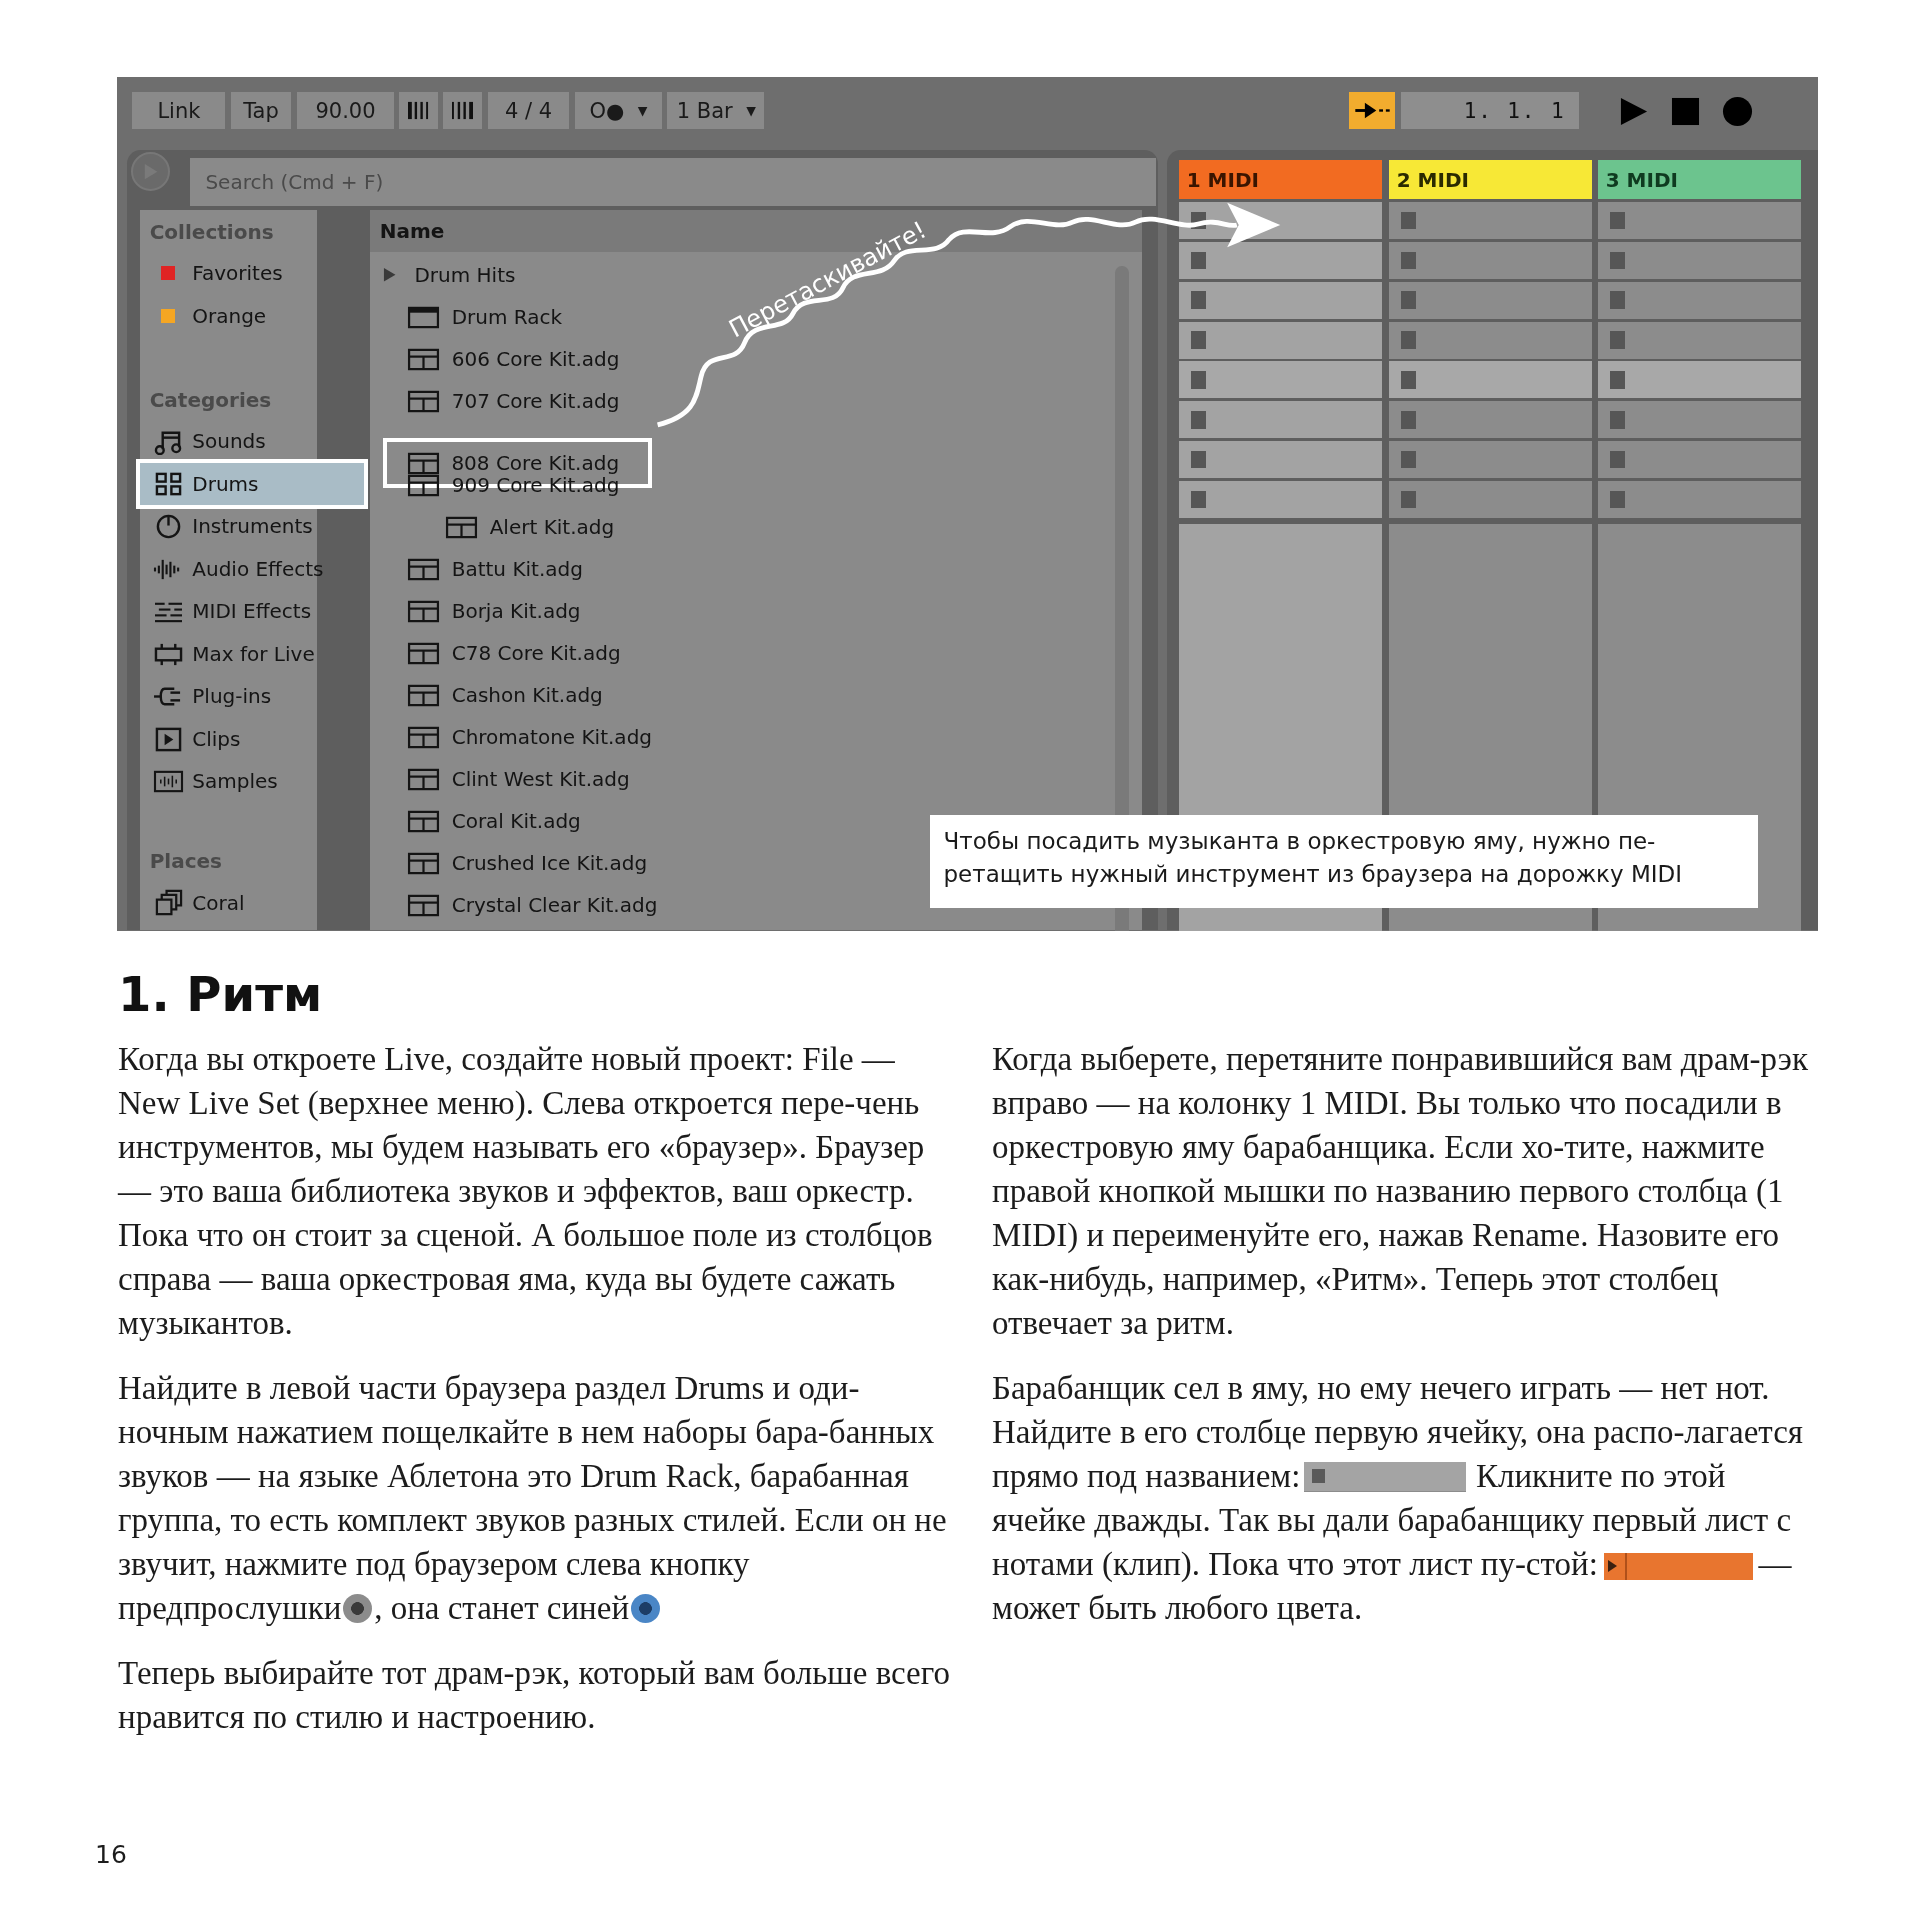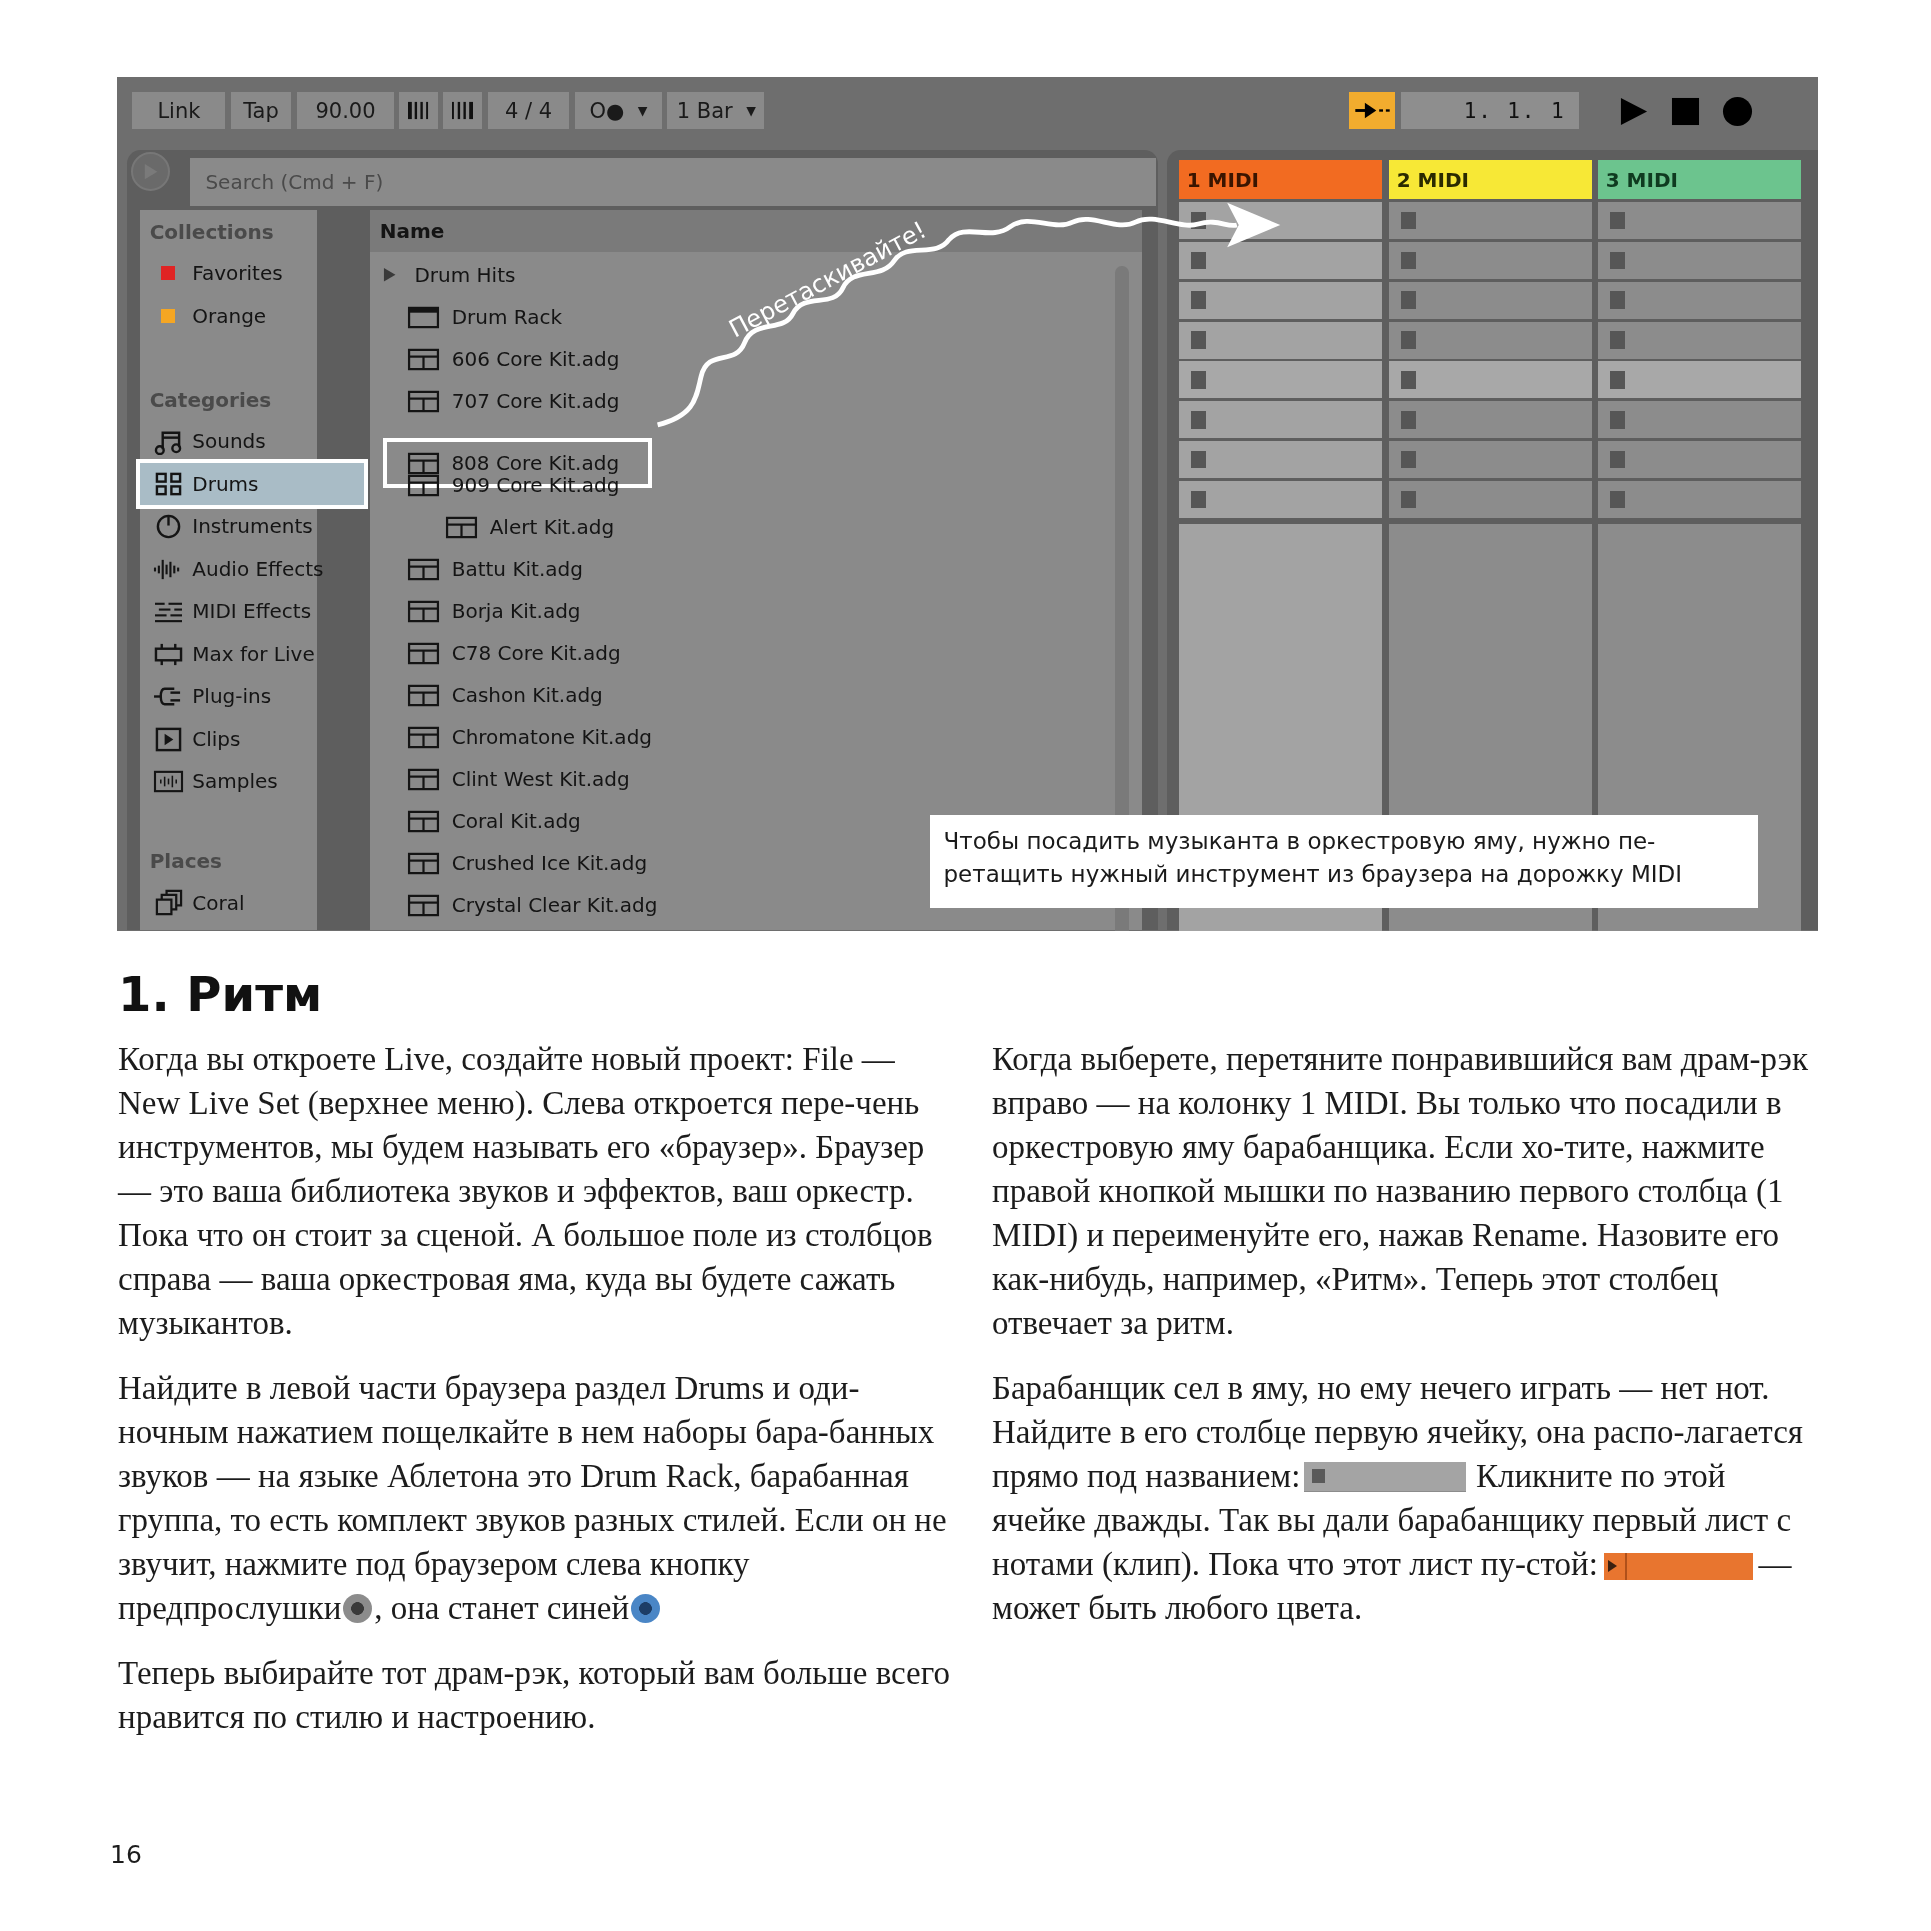--- a/index.html
+++ b/index.html
@@ -39,21 +39,21 @@
   
   .heading { position:absolute; left:118px; top:966px; font-size:48px; font-weight:bold; color:#111; font-family:"DejaVu Sans", sans-serif; }
   .col { position:absolute; top:1037px; width:838px; font-family:"Liberation Serif", serif; font-size:33px; line-height:44px; color:#1c1c1c; }
   .col p { margin:0 0 21px 0; }
   .inline-cell { display:inline-block; width:162px; height:29px; background:#a4a4a4; vertical-align:-4.8px; position:relative; margin:0 9.7px 0 3.9px; border-bottom:1.9px solid #8c8c8c; }
   .inline-cell .sq { position:absolute; left:7.7px; top:7.7px; width:12.6px; height:13.5px; background:#5a5a5a; }
   .inline-clip { display:inline-block; width:149px; height:27px; background:#e8752f; vertical-align:-4.8px; position:relative; margin:0 5.8px 0 5.8px; }
   .inline-clip .pl { position:absolute; left:3.9px; top:6.8px; width:0; height:0; border-left:9.7px solid #3a2010; border-top:6.8px solid transparent; border-bottom:6.8px solid transparent; }
   .inline-clip .ln { position:absolute; left:21px; top:0; width:1.9px; height:27px; background:#b0501a; }
   .hp { display:inline-block; width:29px; height:29px; border-radius:50%; vertical-align:-3.9px; margin:0 1.9px; }
-  .page-num { position:absolute; left:110px; top:1840px; font-size:25px; color:#1c1c1c; font-family:"DejaVu Sans", sans-serif; }
+  .page-num { position:absolute; left:95px; top:1840px; font-size:25px; color:#1c1c1c; font-family:"DejaVu Sans", sans-serif; }
 </style>
 </head>
 <body>
 
 <div class="shot">
 
   <div class="tb-btn" style="left:15.4px;width:93px;">
       <span>Link</span>
     </div>
   <div class="tb-btn" style="left:114px;width:60px;">

